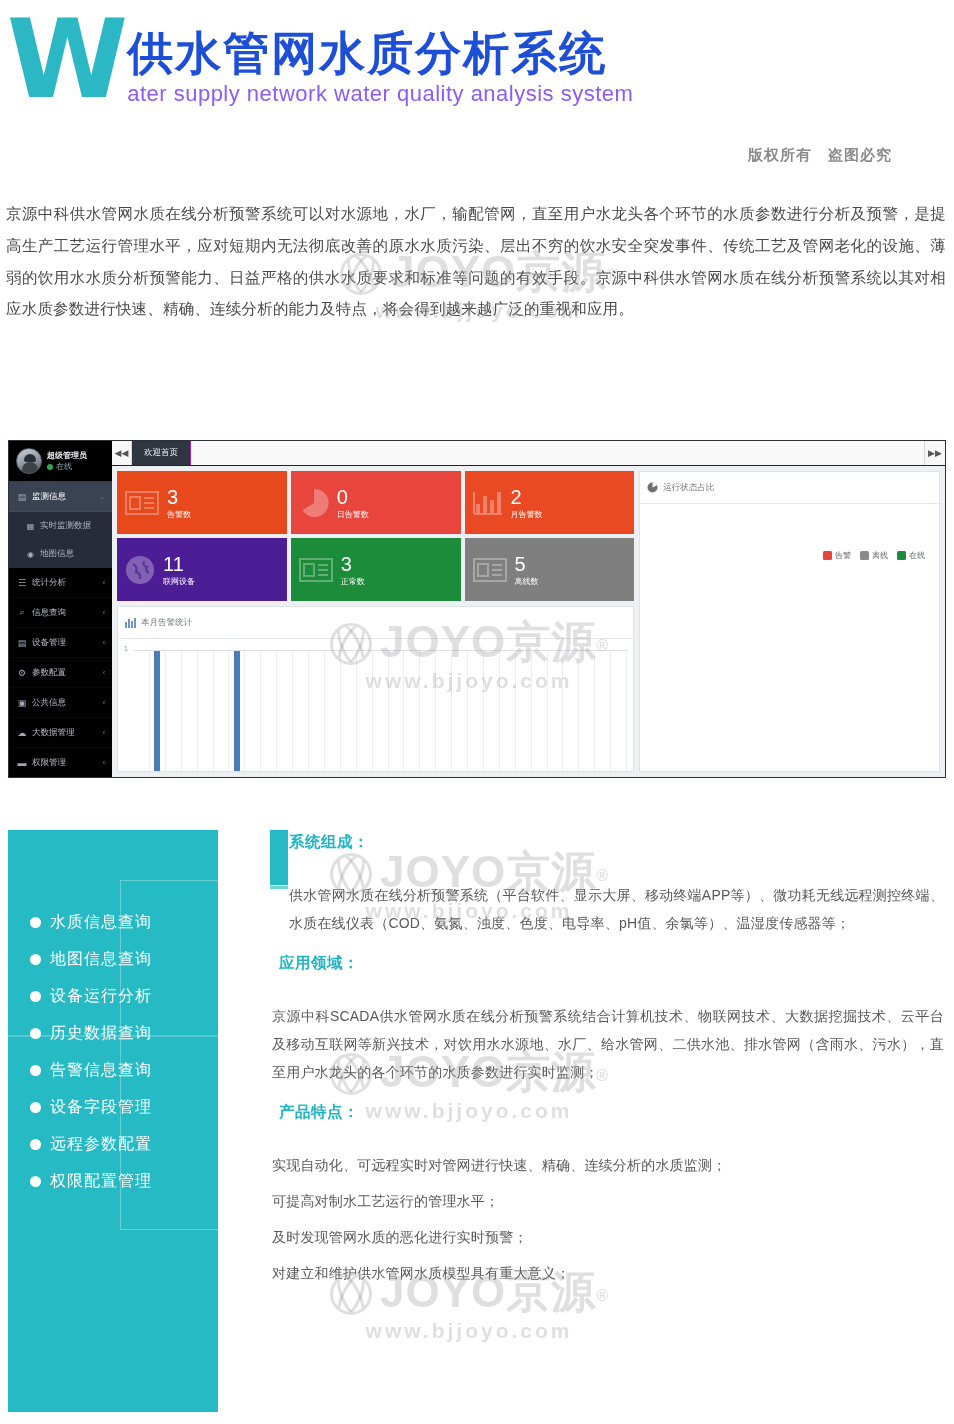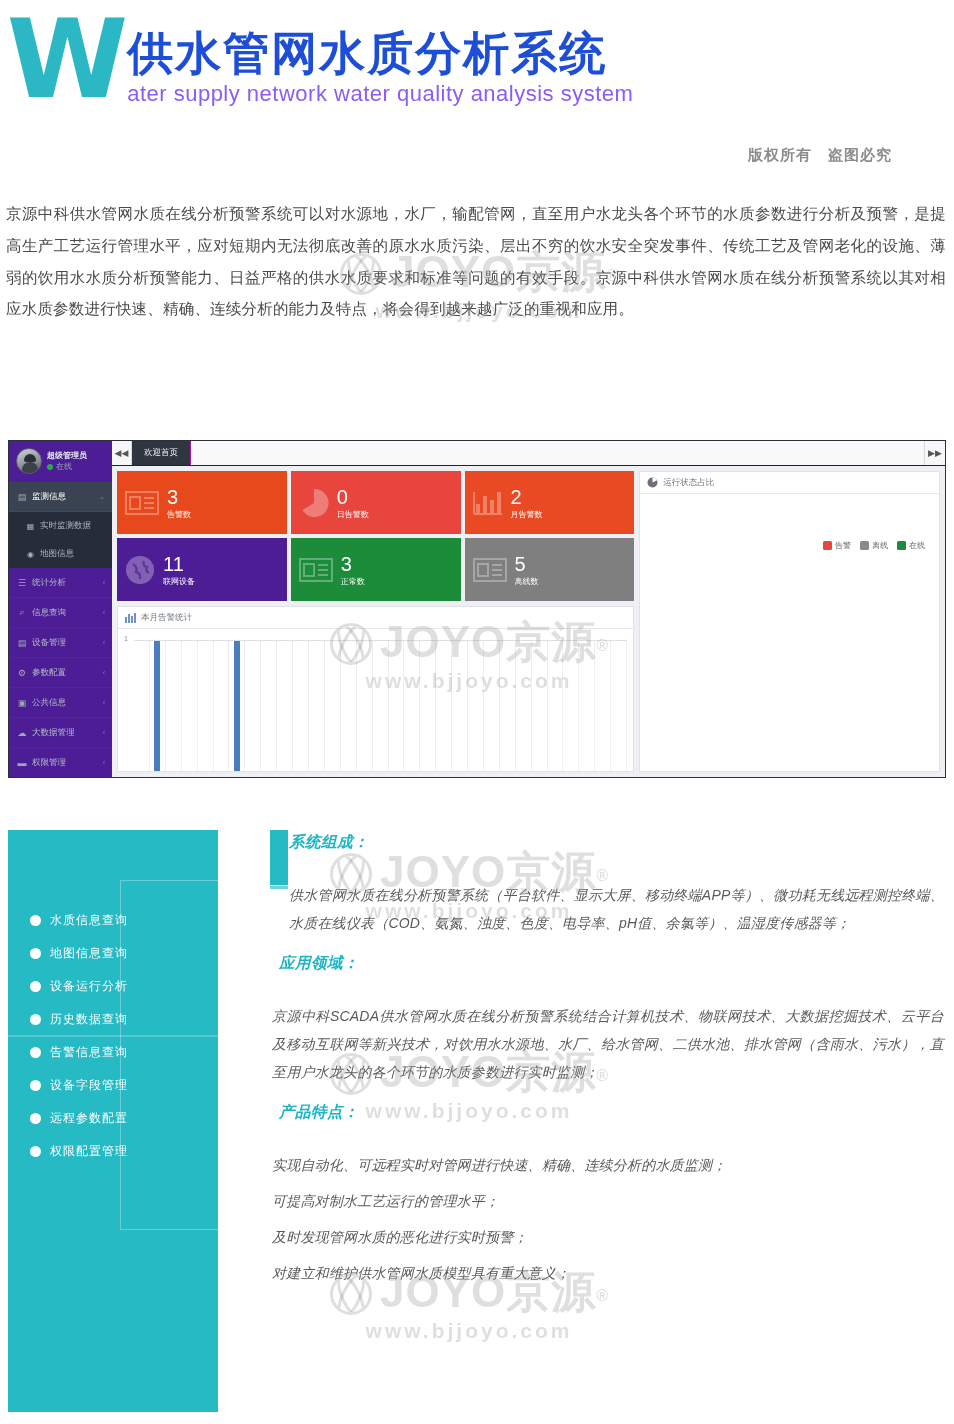--- a/index.html
+++ b/index.html
@@ -108,21 +108,21 @@
     position: absolute;
     left: 8px; top: 440px;
     width: 938px; height: 338px;
     background: #2f3640;
     border: 1px solid #2b313a;
     display: flex;
     overflow: hidden;
   }
   .dash-sidebar {
     width: 103px;
-    background: #4c1d95;
+    background: #000000;
     flex: 0 0 103px;
     color: #aeb6c2;
   }
   .user-box {
     display: flex; align-items: center;
     padding: 7px 6px 7px 7px;
     border-bottom: 1px solid #333c49;
   }
   .avatar {
     width: 26px; height: 26px; border-radius: 50%;
@@ -219,21 +219,21 @@
   }
   .stat-txt { line-height: 1.15; }
   .stat-num { font-size: 20px; font-weight: 400; }
   .stat-label { font-size: 8px; margin-top: 1px; }
 
   .panel {
     background: #fff; border: 1px solid #dfe2e6;
     display: flex; flex-direction: column; min-height: 0;
   }
   .panel-head {
-    height: 22px; display:flex; align-items:center;
+    height: 32px; display:flex; align-items:center;
     padding: 0 7px; font-size: 8.5px; color: #70777f;
     border-bottom: 1px solid #e5e8eb; background:#fff;
   }
   .panel-head .ph-icon { margin-right: 5px; display:flex; }
   .panel-body { flex: 1; position: relative; min-height: 0; }
 
   .legend {
     position: absolute; right: 14px; top: 46px;
     display: flex; gap: 9px; align-items: center;
   }
@@ -277,38 +277,38 @@
     content:""; position:absolute; left:0; top:205px; width:100%; height:2px;
     background:rgba(255,255,255,0.22);
   }
   .feature-list {
     position: absolute; left: 30px; top: 92px;
     display: flex; flex-direction: column; gap: 16px;
     z-index: 2;
   }
   .feature-item {
     display: flex; align-items: center;
-    color: #ffffff; font-size: 12px; letter-spacing: 1px;
+    color: #ffffff; font-size: 16px; letter-spacing: 1px;
   }
   .feature-bullet {
     width: 11px; height: 11px; border-radius: 50%;
     background: #ffffff; margin-right: 9px; flex: 0 0 11px;
   }
   .ghost-box {
     position: absolute; left: 120px; top: 60px;
     width: 125px; height: 350px;
     border: 1px solid rgba(255,255,255,0.30);
     z-index: 1;
   }
 
   .sections {
     position: absolute; left: 272px; top: 12px;
     width: 672px;
   }
-  .section { margin-bottom: 16px; position: relative; font-style: italic; }
+  .section { margin-bottom: 16px; position: relative; }
   .sec-head {
     display: flex; align-items: flex-start;
     margin-bottom: 6px;
   }
   .sec-bar {
     width: 7px; height: 43px; background: #25bac4;
     margin-right: 10px; flex: 0 0 7px;
     position: relative;
   }
   .sec-bar::after{

